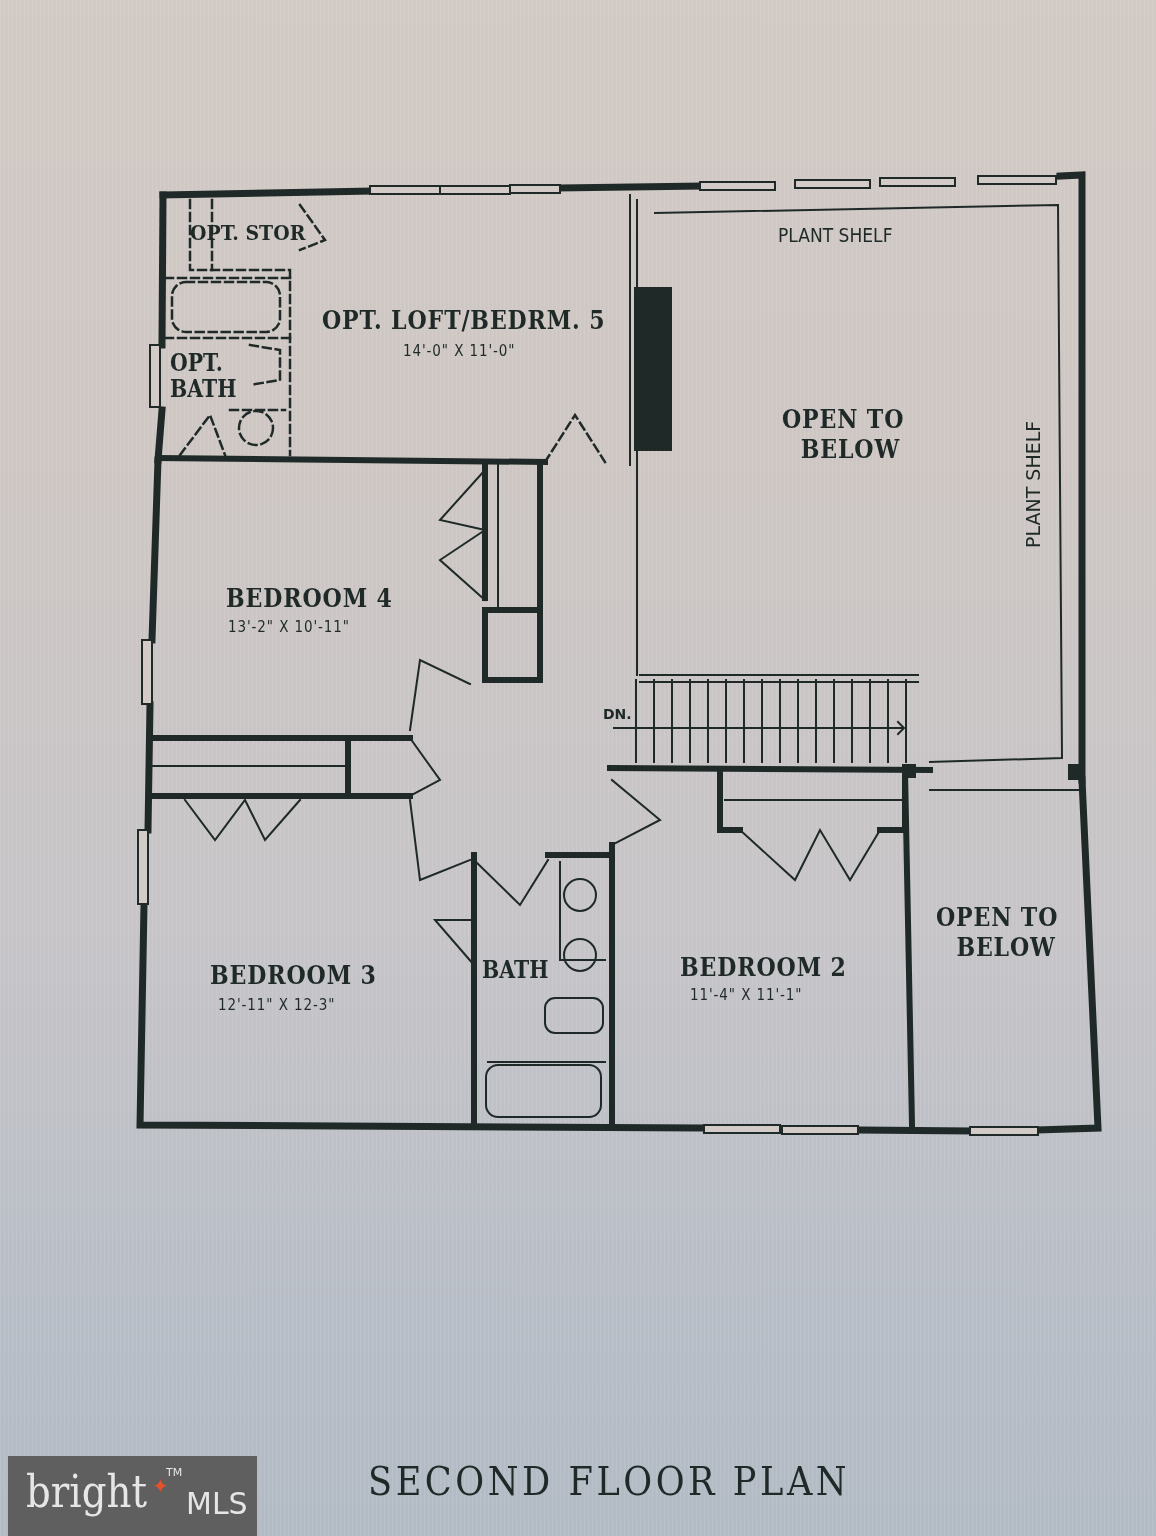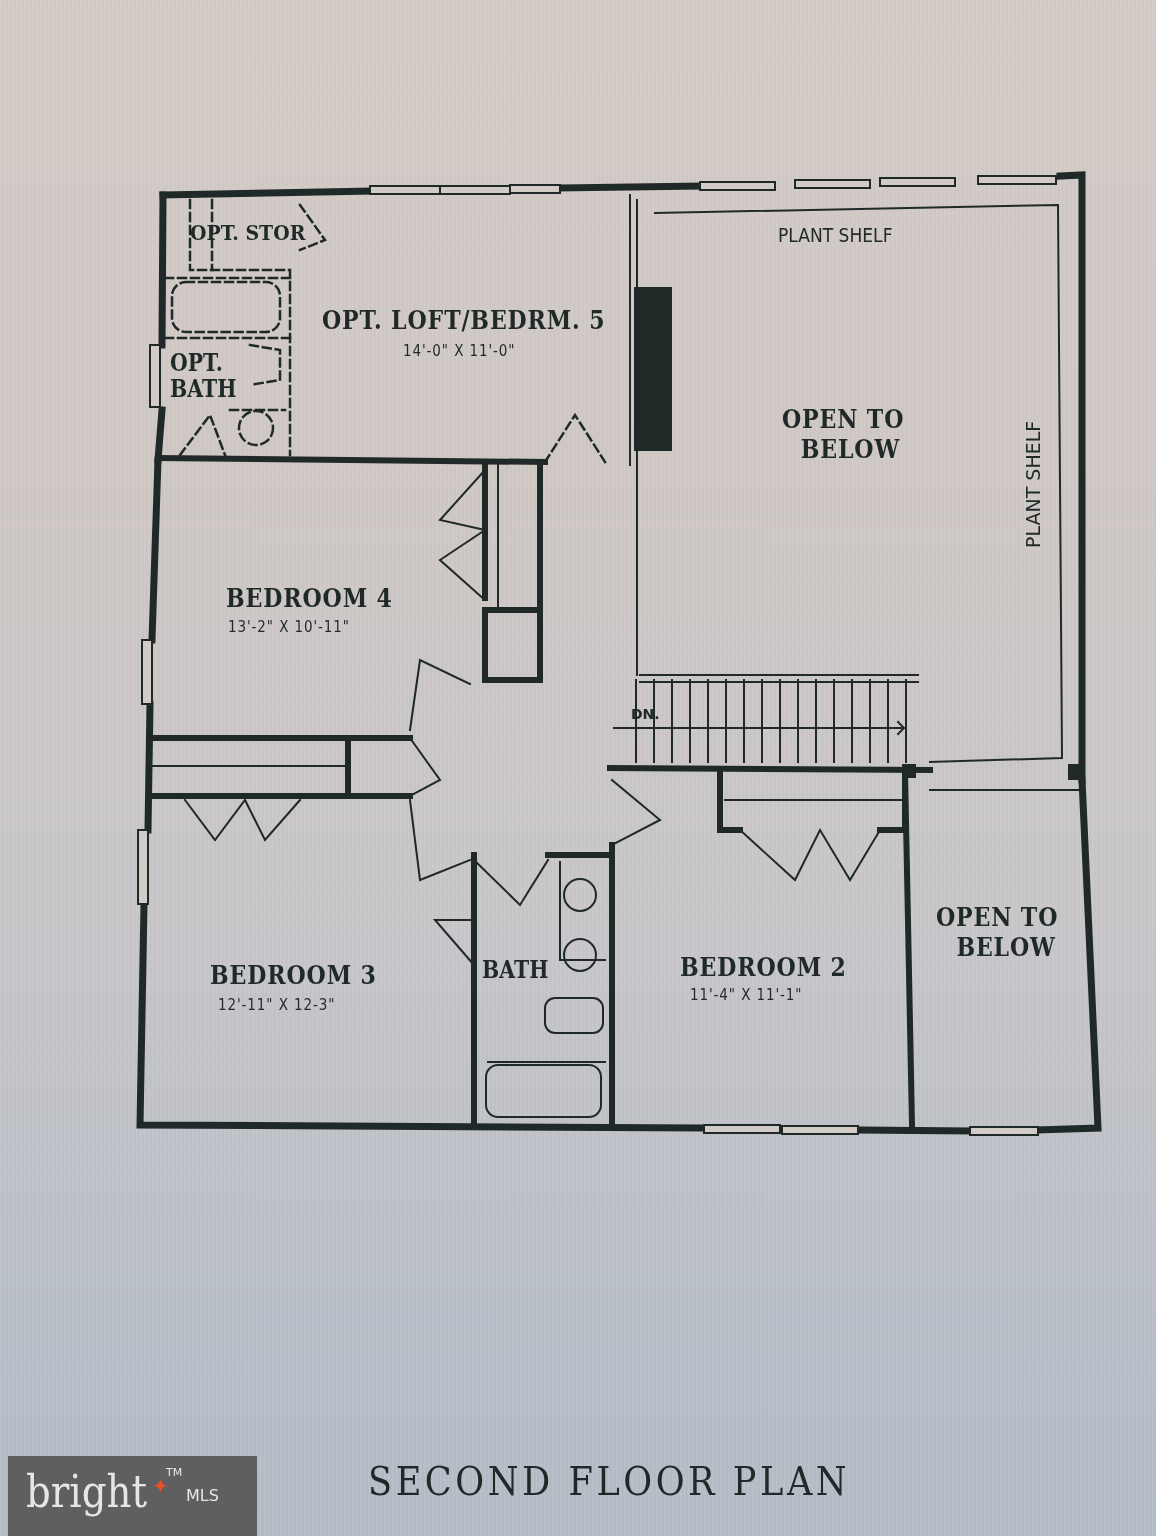--- a/index.html
+++ b/index.html
@@ -19,21 +19,21 @@
   .small-lbl { font-family: "DejaVu Sans", sans-serif; font-size: 19px; transform: scaleX(0.9); transform-origin: left top; }
   .center { text-align: center; }
   .title {
     position: absolute; left: 368px; top: 1458px; font-family: "DejaVu Serif", serif;
     font-size: 40px; letter-spacing: 4px; color: #1f2a28; transform: scaleX(0.88); transform-origin: left top;
   }
   .logo {
     position: absolute; left: 8px; top: 1456px; width: 249px; height: 100px; background: #5f5f60;
   }
   .logo-word { position: absolute; left: 18px; top: 10px; font-family: "DejaVu Serif", serif; font-size: 44px; color: #e6e6e6; transform: scaleX(0.88); transform-origin: left top; }
-  .logo-mls { position: absolute; left: 178px; top: 30px; font-family: "DejaVu Sans", sans-serif; font-size: 16px; color: #e6e6e6; }
+  .logo-mls { position: absolute; left: 178px; top: 30px; font-family: "DejaVu Sans", sans-serif; font-size: 30px; color: #e6e6e6; }
   .logo-star { position: absolute; left: 144px; top: 18px; color: #e2522b; font-size: 20px; }
   .logo-tm { position: absolute; left: 158px; top: 10px; font-family: "DejaVu Sans", sans-serif; font-size: 11px; color: #e6e6e6; }
 </style>
 </head>
 <body>
 
 <div class="paper-tex"></div>
 
 <svg class="plan" width="1156" height="1536" viewBox="0 0 1156 1536">
   <g stroke="#1f2a28" fill="none" stroke-linecap="square">
@@ -183,21 +183,21 @@
 
 <div class="lbl room-name center" style="left:782px;top:404px;line-height:30px;">
   <div>OPEN TO</div>
   <div style="padding-left:22px;text-align:left;">BELOW</div>
 </div>
 <div class="lbl room-name" style="left:936px;top:902px;line-height:30px;">
   <div>OPEN TO</div>
   <div style="padding-left:24px;">BELOW</div>
 </div>
 
-<div class="lbl" style="left:603px;top:706px;font-family:'DejaVu Sans',sans-serif;font-weight:bold;font-size:14px;margin-left:28px;">DN.</div>
+<div class="lbl" style="left:603px;top:706px;font-family:'DejaVu Sans',sans-serif;font-weight:bold;font-size:14px;">DN.</div>
 
 <div class="title">SECOND FLOOR PLAN</div>
 
 <div class="logo">
   <span class="logo-word">bright</span>
   <span class="logo-star">✦</span>
   <span class="logo-tm">TM</span>
   <span class="logo-mls">MLS</span>
 </div>
 

